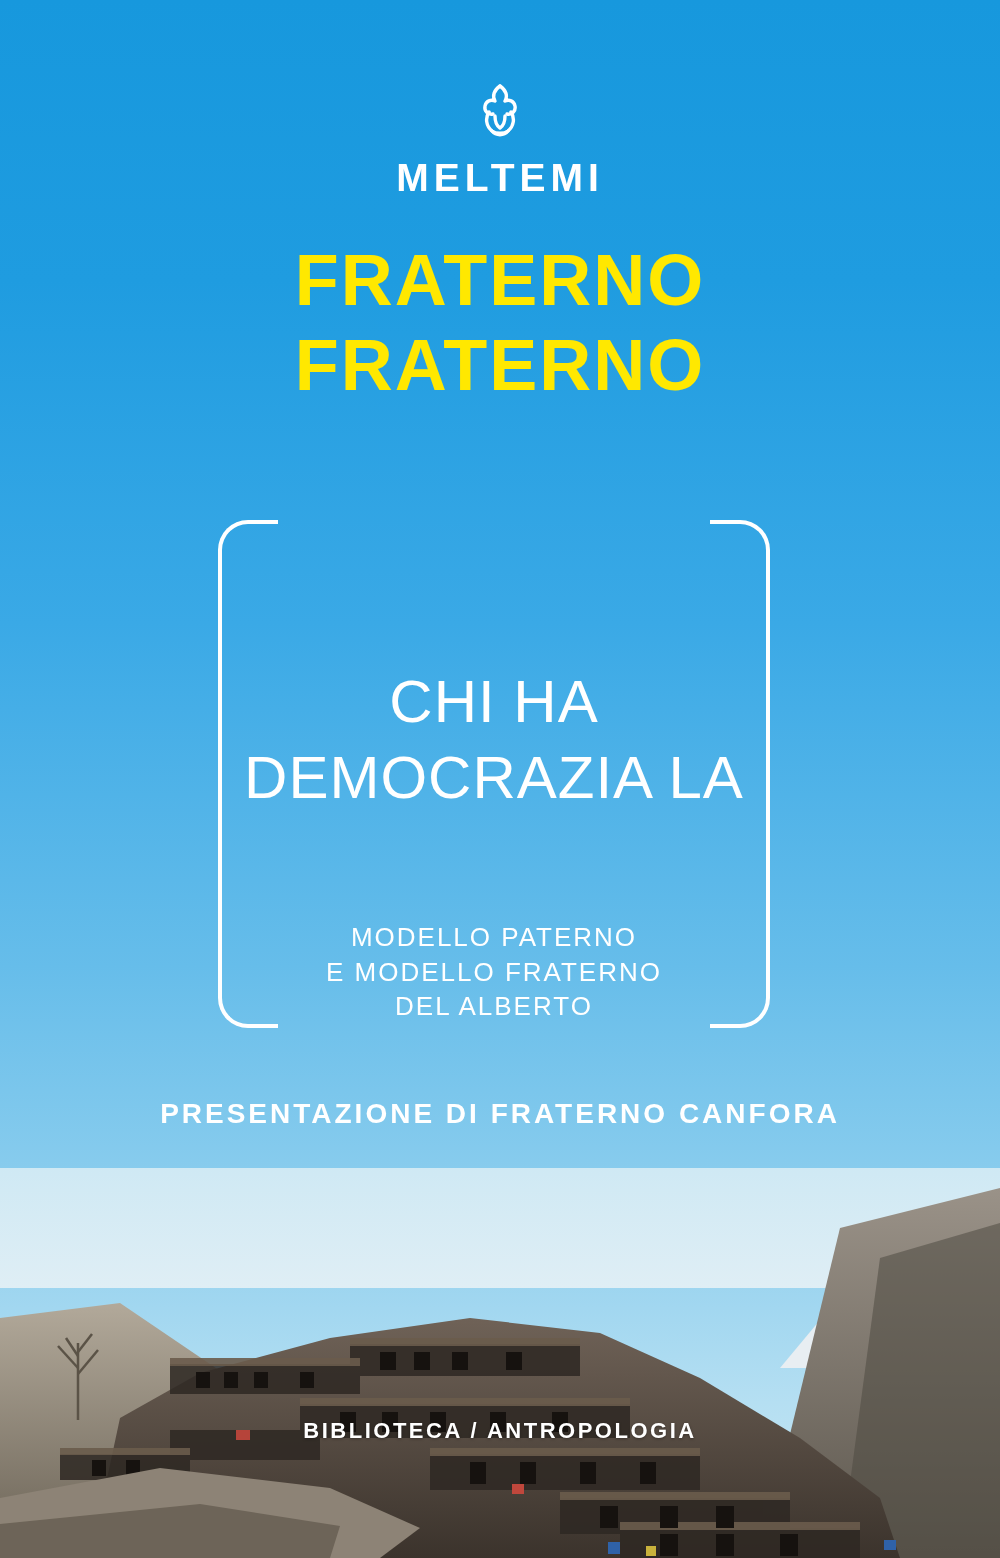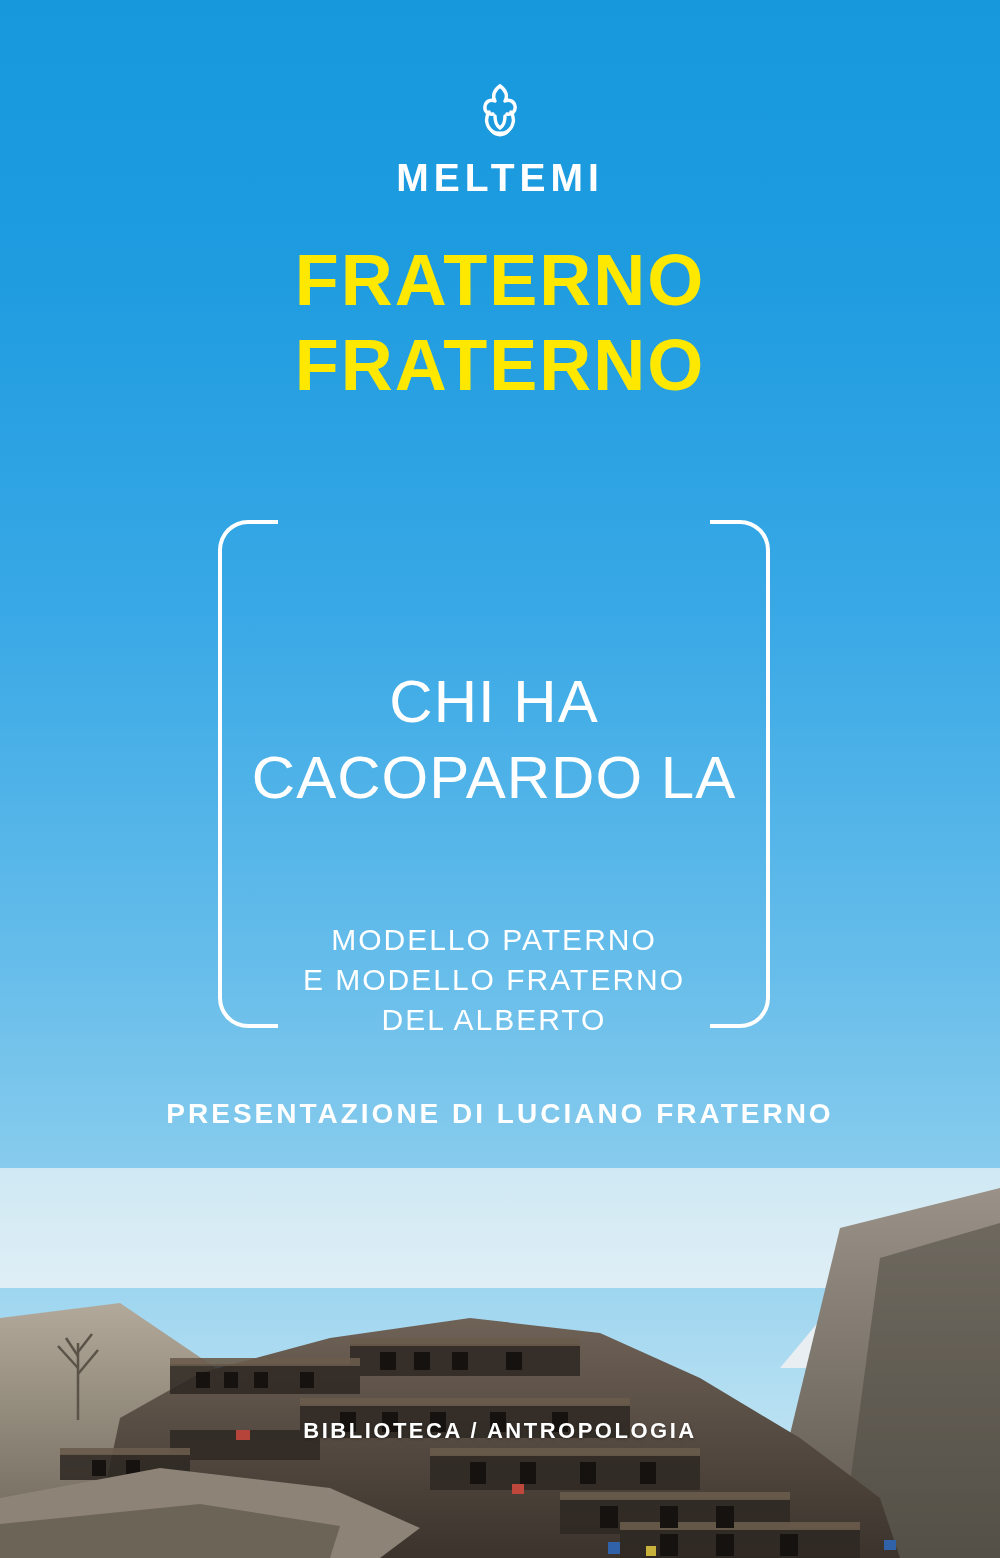--- a/index.html
+++ b/index.html
@@ -99,21 +99,21 @@
   }
   .title .line { display: block; }
 
   .subtitle {
     position: absolute;
     top: 400px;
     left: 0;
     width: 100%;
     text-align: center;
     color: #ffffff;
-    font-size: 30px;
+    font-size: 26px;
     font-weight: 300;
     line-height: 1.33;
     letter-spacing: 2px;
   }
   .subtitle .line { display: block; }
 
   
   .presenter {
     position: absolute;
     top: 1098px;
@@ -174,31 +174,31 @@
     <span class="line">FRATERNO</span>
     <span class="line">FRATERNO</span>
   </div>
 
   <div class="frame">
     <div class="bracket left"></div>
     <div class="bracket right"></div>
 
     <div class="title">
       <span class="line">CHI HA</span>
-      <span class="line">CACOPARDO LA</span>
+      <span class="line">DEMOCRAZIA LA</span>
     </div>
 
     <div class="subtitle">
       <span class="line">MODELLO PATERNO</span>
       <span class="line">E MODELLO FRATERNO</span>
       <span class="line">DEL ALBERTO</span>
     </div>
   </div>
 
-  <div class="presenter">PRESENTAZIONE DI LUCIANO FRATERNO</div>
+  <div class="presenter">PRESENTAZIONE DI FRATERNO CANFORA</div>
 
   <div class="photo">
     <svg width="1000" height="390" viewBox="0 0 1000 390" aria-hidden="true">
       <defs>
         <linearGradient id="skyFade" x1="0" y1="0" x2="0" y2="1">
           <stop offset="0%" stop-color="#cfe9f4"></stop>
           <stop offset="100%" stop-color="#dfeef5"></stop>
         </linearGradient>
         <linearGradient id="rockG" x1="0" y1="0" x2="0" y2="1">
           <stop offset="0%" stop-color="#6f6257"></stop>

